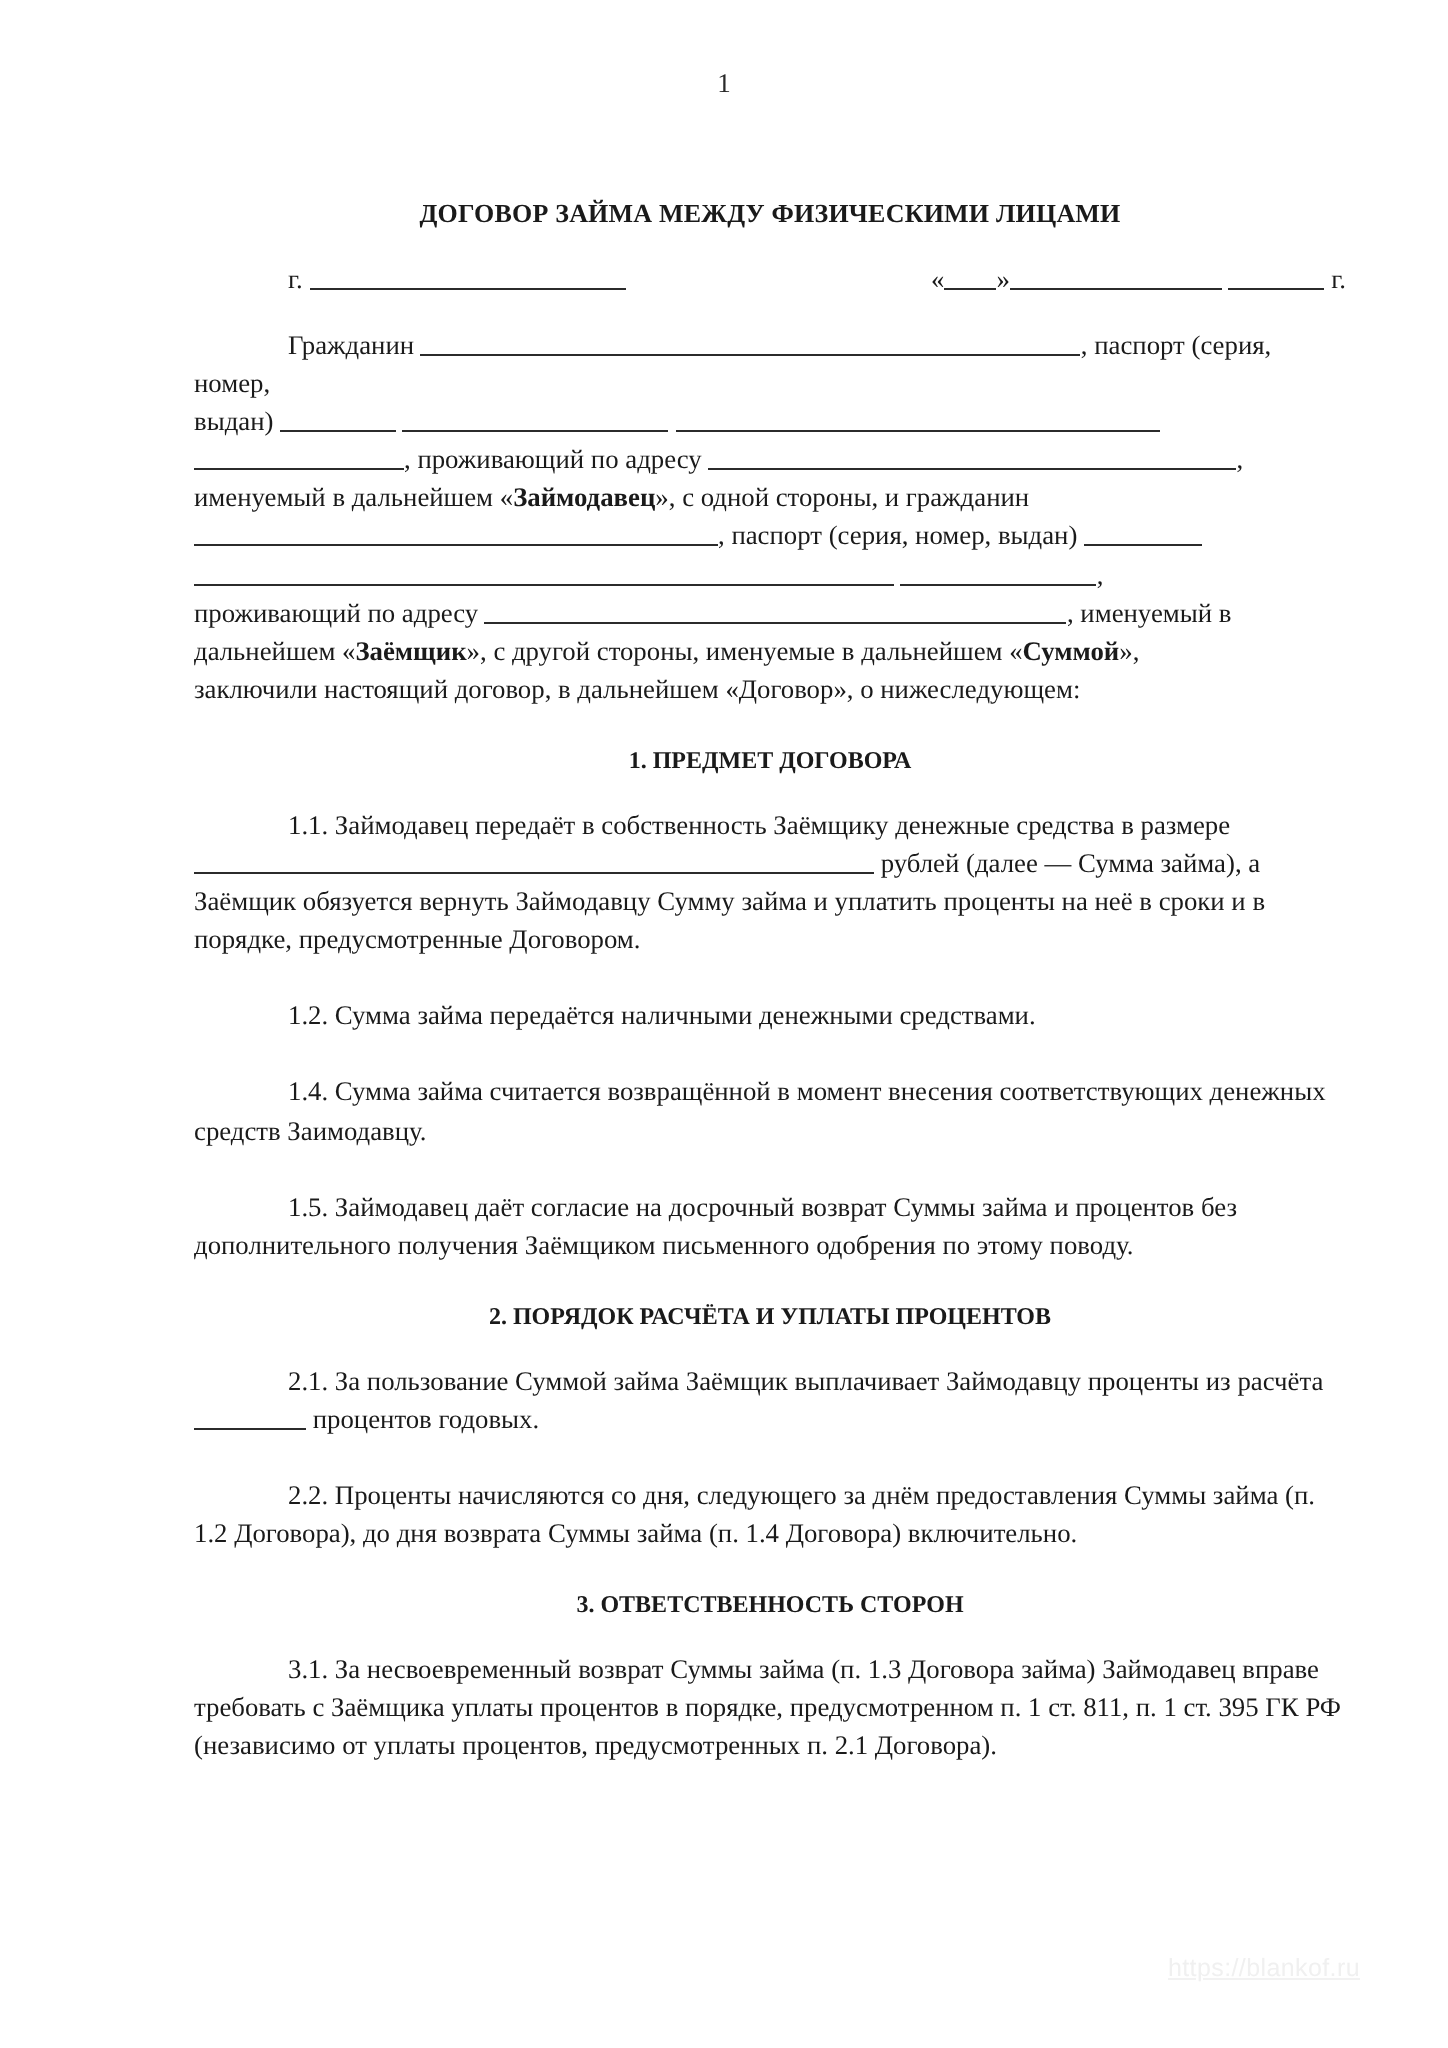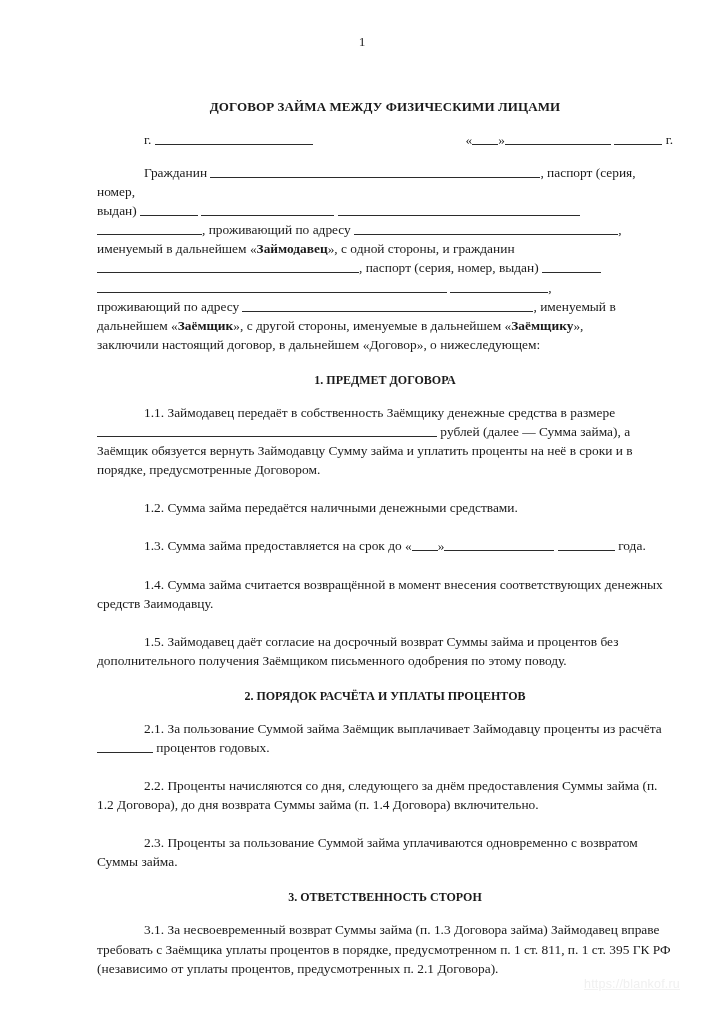--- a/index.html
+++ b/index.html
@@ -175,53 +175,49 @@
       <span class="blank b-pass-c"></span><br>
       <span class="blank b-pass-d"></span><span>, проживающий по адресу</span>
       <span class="blank b-addr1"></span><span>,</span><br>
       <span>именуемый в дальнейшем «</span><b>Займодавец</b><span>», с одной стороны, и гражданин</span><br>
       <span class="blank b-name2"></span><span>, паспорт (серия, номер, выдан)</span>
       <span class="blank b-pass2a"></span><br>
       <span class="blank b-pass2b"></span>
       <span class="blank b-pass2c"></span><span>,</span><br>
       <span>проживающий по адресу</span>
       <span class="blank b-addr2"></span><span>, именуемый в</span><br>
-      <span>дальнейшем «</span><b>Заёмщик</b><span>», с другой стороны, именуемые в дальнейшем «</span><b>Заёмщику</b><span>»,</span><br>
+      <span>дальнейшем «</span><b>Заёмщик</b><span>», с другой стороны, именуемые в дальнейшем «</span><b>Суммой</b><span>»,</span><br>
       <span>заключили настоящий договор, в дальнейшем «Договор», о нижеследующем:</span>
     </p>
 
     <div class="section-heading">1. ПРЕДМЕТ ДОГОВОРА</div>
 
     <p class="para">
       <span style="display:inline-block;width:47px"></span><span>1.1. Займодавец передаёт в собственность Заёмщику денежные средства в размере</span><br>
       <span class="blank b-sum"></span>
       <span>рублей (далее — Сумма займа), а Заёмщик обязуется вернуть Займодавцу Сумму займа и уплатить проценты на неё в сроки и в порядке, предусмотренные Договором.</span>
     </p>
 
     <p class="para indent gap">1.2. Сумма займа передаётся наличными денежными средствами.</p>
 
-    <p class="para indent gap">
-      <span>1.3. Сумма займа предоставляется на срок до «</span><span class="blank b-1-3day"></span><span>»</span><span class="blank b-1-3month"></span>&nbsp;<span class="blank b-1-3year"></span>&nbsp;<span>года.</span>
-    </p>
 
     <p class="para indent gap">1.4. Сумма займа считается возвращённой в момент внесения соответствующих денежных средств Заимодавцу.</p>
 
     <p class="para indent gap">1.5. Займодавец даёт согласие на досрочный возврат Суммы займа и процентов без дополнительного получения Заёмщиком письменного одобрения по этому поводу.</p>
 
     <div class="section-heading">2. ПОРЯДОК РАСЧЁТА И УПЛАТЫ ПРОЦЕНТОВ</div>
 
     <p class="para indent">
       <span>2.1. За пользование Суммой займа Заёмщик выплачивает Займодавцу проценты из расчёта</span>
       <span class="blank b-percent"></span>
       <span>процентов годовых.</span>
     </p>
 
     <p class="para indent gap">2.2. Проценты начисляются со дня, следующего за днём предоставления Суммы займа (п. 1.2 Договора), до дня возврата Суммы займа (п. 1.4 Договора) включительно.</p>
 
-    <p class="para indent gap">2.3. Проценты за пользование Суммой займа уплачиваются одновременно с возвратом Суммы займа.</p>
 
     <div class="section-heading">3. ОТВЕТСТВЕННОСТЬ СТОРОН</div>
 
     <p class="para indent">3.1. За несвоевременный возврат Суммы займа (п. 1.3 Договора займа) Займодавец вправе требовать с Заёмщика уплаты процентов в порядке, предусмотренном п. 1 ст. 811, п. 1 ст. 395 ГК РФ (независимо от уплаты процентов, предусмотренных п. 2.1 Договора).</p>
 
   </div>
 
   <div class="watermark">https://blankof.ru</div>
 
 </div>

